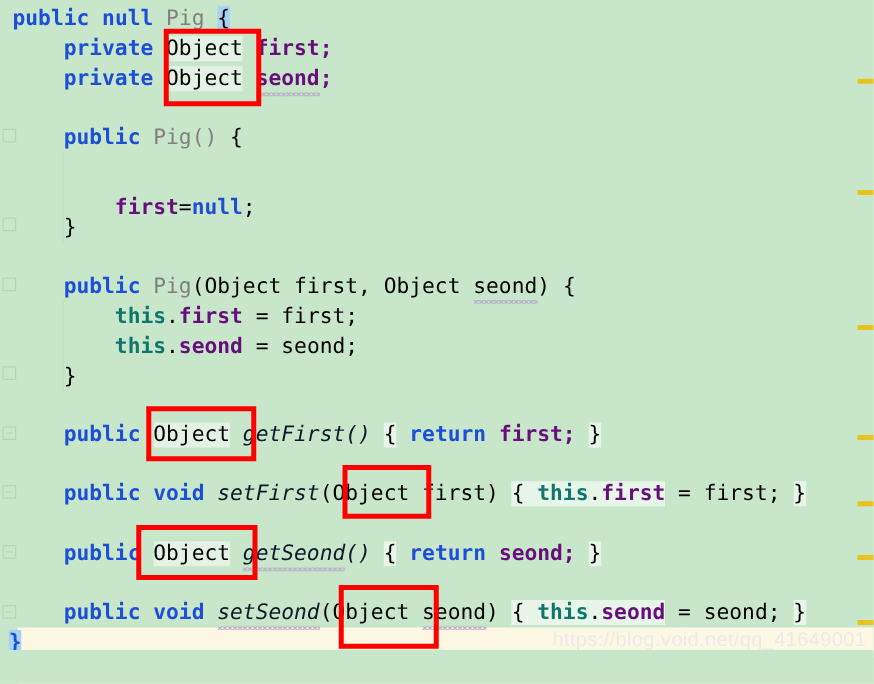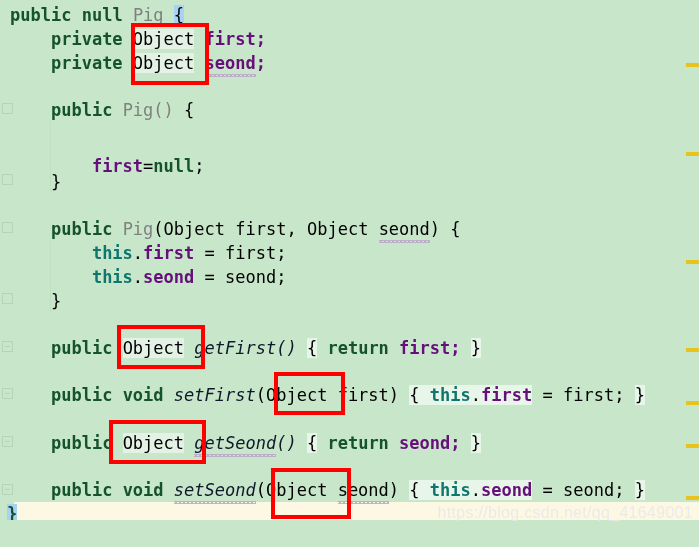--- a/index.html
+++ b/index.html
@@ -66,21 +66,21 @@
   }
   .line-bg-current {
     position: absolute;
     left: 0;
     width: 699px;
     height: 24px;
     background: #fdf8e3;
   }
 
   
-  .kw      { color: #14532d; font-weight: bold; }
+  .kw      { color: #1d4ed8; font-weight: bold; }
   .classn  { color: #808080; }
   .method  { color: #0f172a; font-style: italic; }
   .field   { color: #660e7a; font-weight: bold; }
   .plain   { color: #000000; }
   .punct   { color: #000000; }
   .thiskw  { color: #0f766e; font-weight: bold; }
   .brace-hl { background: #e8f5e9; }
   .caret-hl { background: #a6d2f4; }
 
   .typed-bg { background: #e3f2e4; }
@@ -223,21 +223,21 @@
     <div class="bottom-strip"></div>
 
     <div class="marker-tick" style="top:63px;"></div>
     <div class="marker-tick" style="top:152px;"></div>
     <div class="marker-tick" style="top:260px;"></div>
     <div class="marker-tick" style="top:348px;"></div>
     <div class="marker-tick" style="top:401px;"></div>
     <div class="marker-tick" style="top:444px;"></div>
     <div class="marker-tick" style="top:496px;"></div>
 
-    <div class="watermark">https://blog.csdn.net/qq_41649001</div>
+    <div class="watermark">https://blog.void.net/qq_41649001</div>
 
   </div>
 
   <div class="annot-box" style="left:131px; top:23px; width:78px; height:62px;"></div>
 
   <div class="annot-box" style="left:117px; top:325px; width:88px; height:44px;"></div>
 
   <div class="annot-box" style="left:274px; top:372px; width:71px; height:43px;"></div>
 
   <div class="annot-box" style="left:109px; top:420px; width:97px; height:44px;"></div>

